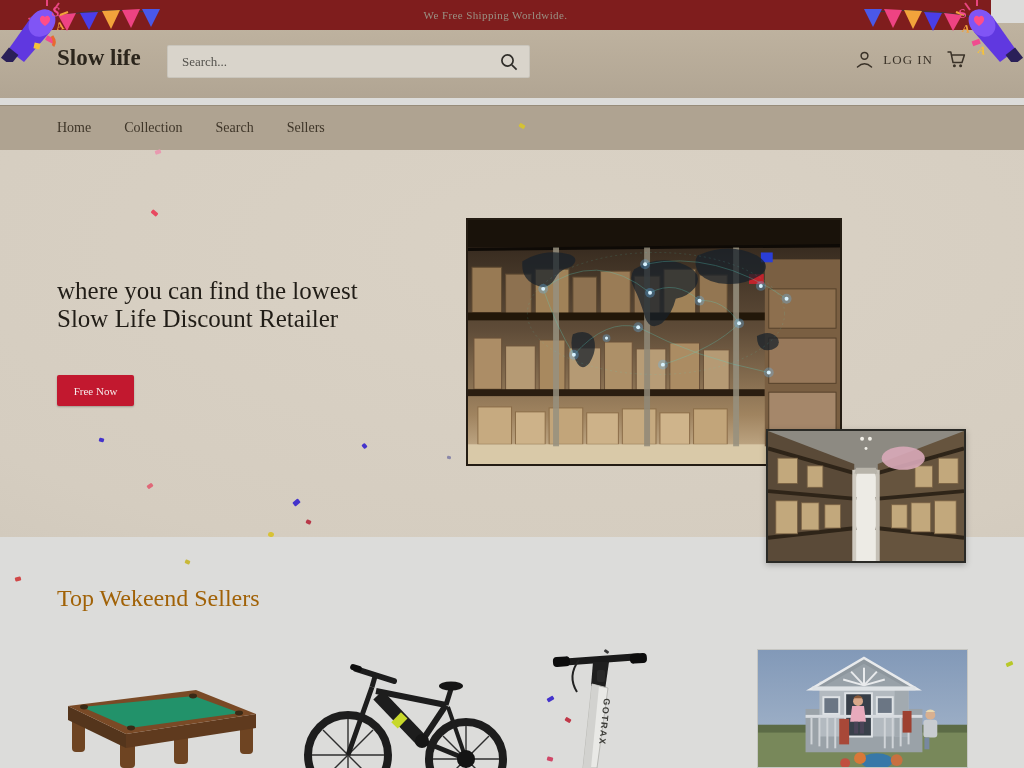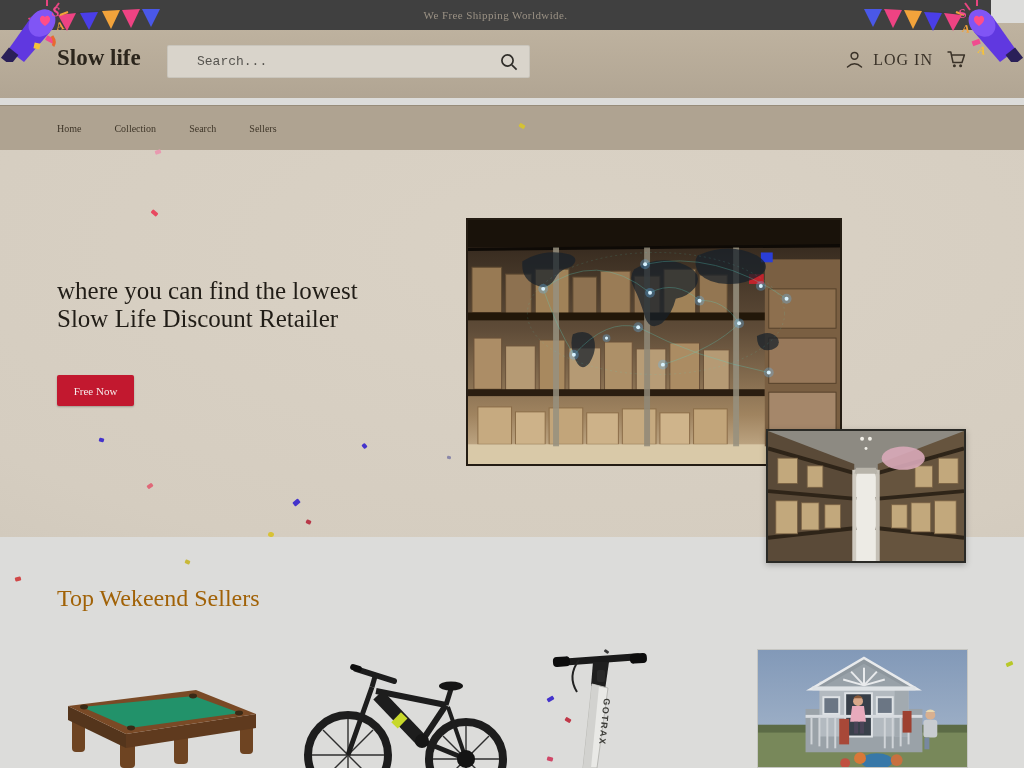--- a/index.html
+++ b/index.html
@@ -1,43 +1,43 @@
 <!DOCTYPE html>
 <html><head>
 <meta charset="utf-8">
 <style>
   html,body{margin:0;padding:0;}
   body{width:1024px;height:768px;font-family:"Liberation Serif","DejaVu Serif",serif;}
   .stage{position:relative;width:1024px;height:768px;overflow:hidden;background:#dcdcda;}
 
   
-  .topbar{position:absolute;left:0;top:0;width:991px;height:30px;background:#404040;
+  .topbar{position:absolute;left:0;top:0;width:991px;height:30px;background:#7f1d1d;
           display:flex;align-items:center;justify-content:center;z-index:4;}
   .topbar span{color:#9a9184;font-size:11px;letter-spacing:.4px;}
 
   
   .header{position:absolute;left:0;top:23px;width:1024px;height:75px;
           background:linear-gradient(180deg,#bfb3a0,#b1a593);z-index:3;}
   .logo{position:absolute;left:57px;top:22px;font-size:23px;font-weight:700;color:#2b251c;cursor:pointer;}
   .search{position:absolute;left:167px;top:22px;width:361px;height:31px;background:#d9d4cb;
           border:1px solid rgba(0,0,0,.07);border-radius:2px;display:flex;align-items:center;}
-  .search input{flex:1;border:none;outline:none;background:transparent;margin-left:27px;
-          font-family:Liberation Mono, monospace;font-size:13px;color:#4a4a46;}
+  .search input{flex:1;border:none;outline:none;background:transparent;margin-left:12px;
+          font-family:Liberation Serif, serif;font-size:13px;color:#4a4a46;}
   .search input::placeholder{color:#55534e;}
   .search .sicon{width:20px;height:20px;margin-right:10px;cursor:pointer;flex:0 0 auto;}
   .account{position:absolute;right:57px;top:26px;display:flex;align-items:center;gap:9px;}
   .account .aicon{width:19px;height:19px;}
-  .account .login{font-size:16px;letter-spacing:1px;color:#3a3228;cursor:pointer;}
+  .account .login{font-size:13px;letter-spacing:1px;color:#3a3228;cursor:pointer;}
   .account .cicon{width:21px;height:21px;cursor:pointer;margin-left:4px;}
 
   
   .nav{position:absolute;left:0;top:105px;width:1024px;height:45px;background:#afa391;
        border-top:1px solid rgba(80,70,55,.25);display:flex;align-items:center;
        padding-left:57px;box-sizing:border-box;gap:33px;z-index:3;}
-  .nav span{font-size:10px;color:#3f3629;cursor:pointer;}
+  .nav span{font-size:14px;color:#3f3629;cursor:pointer;}
 
   
   .hero{position:absolute;left:0;top:150px;width:1024px;height:387px;
         background:radial-gradient(130% 150% at 55% 25%, #dad2c5 0%, #d5cdc0 55%, #c8c0b3 100%);z-index:1;}
   .headline{position:absolute;left:57px;top:127px;width:420px;color:#211d17;}
   .headline div{font-size:25px;line-height:27.5px;}
   .cta{position:absolute;left:57px;top:225px;width:77px;height:31px;background:#c2182f;border:none;
        color:#f6ecec;font-family:"Liberation Serif","DejaVu Serif",serif;font-size:11px;
        border-radius:2px;cursor:pointer;box-shadow:0 1px 2px rgba(0,0,0,.25);}
   .img-main{position:absolute;left:466px;top:218px;width:376px;height:248px;border:2px solid #241c13;

